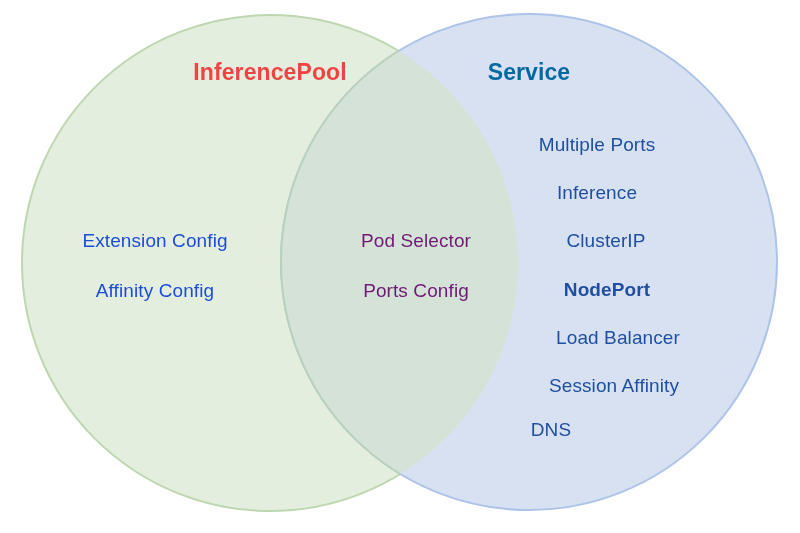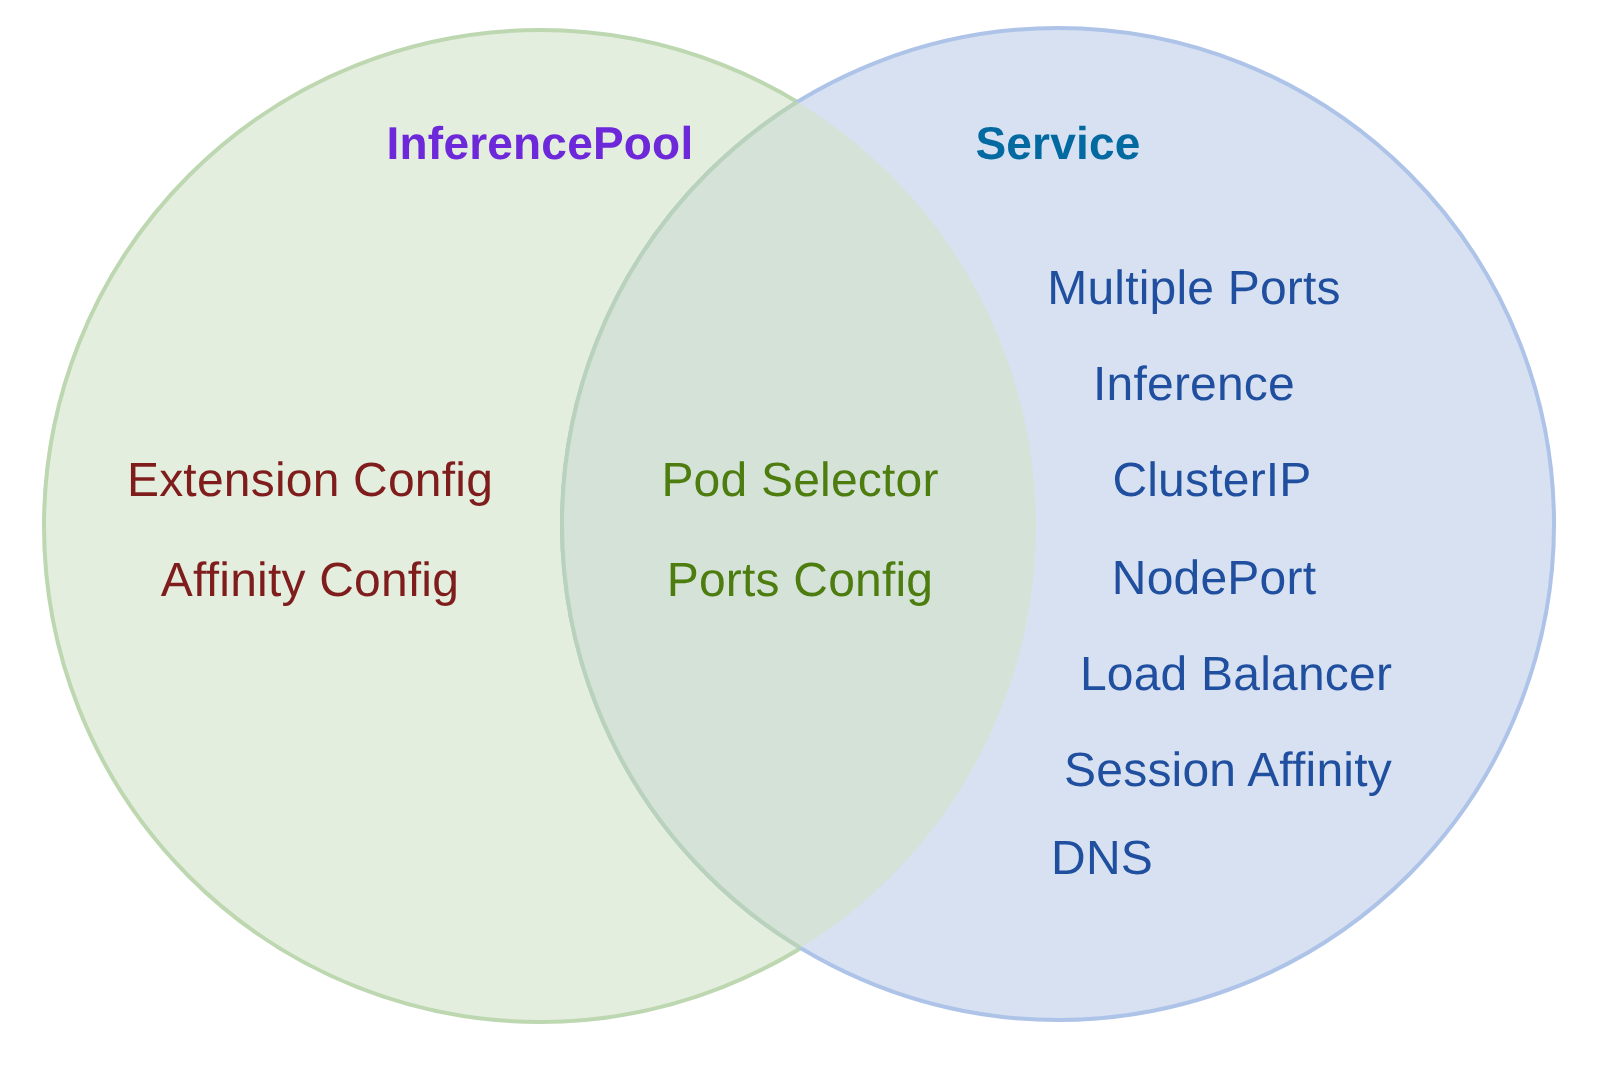--- a/index.html
+++ b/index.html
@@ -41,43 +41,44 @@
     font-weight: bold;
     font-size: 23px;
     letter-spacing: 0.1px;
     white-space: nowrap;
     transform: translate(-50%, -50%);
   }
 
   #title-inferencepool {
     left: 270px;
     top: 72px;
-    color: #6d28d9;
+    color: #ef4444;
   }
 
   #title-service {
     left: 529px;
     top: 72px;
     color: #0369a1;
   }
 
   .venn-item {
     position: absolute;
-    font-size: 24px;
+    font-size: 19px;
     white-space: nowrap;
     transform: translate(-50%, -50%);
     letter-spacing: 0.1px;
   }
 
   .item-left {
-    color: #7f1d1d;
+    color: #1d4ed8;
   }
 
   .item-center {
-    color: #4d7c0f;
+    color: #701a75;
+    margin-left: 16px;
   }
 
   .item-right {
     color: #1f4f9e;
   }
 </style>
 </head>
 <body>
 
 <div id="venn-stage">
@@ -111,21 +112,21 @@
     <div class="venn-item item-center" style="left:400px; top:241px;">Pod Selector</div>
 
     <div class="venn-item item-center" style="left:400px; top:291px;">Ports Config</div>
 
     <div class="venn-item item-right" style="left:597px; top:145px;">Multiple Ports</div>
 
     <div class="venn-item item-right" style="left:597px; top:193px;">Inference</div>
 
     <div class="venn-item item-right" style="left:606px; top:241px;">ClusterIP</div>
 
-    <div class="venn-item item-right" style="left:607px; top:290px;">NodePort</div>
+    <div class="venn-item item-right" style="left:607px; top:290px;font-weight:bold;">NodePort</div>
 
     <div class="venn-item item-right" style="left:618px; top:338px;">Load Balancer</div>
 
     <div class="venn-item item-right" style="left:614px; top:386px;">Session Affinity</div>
 
     <div class="venn-item item-right" style="left:551px; top:430px;text-align:right;">DNS</div>
 
   </div>
 </div>
 

